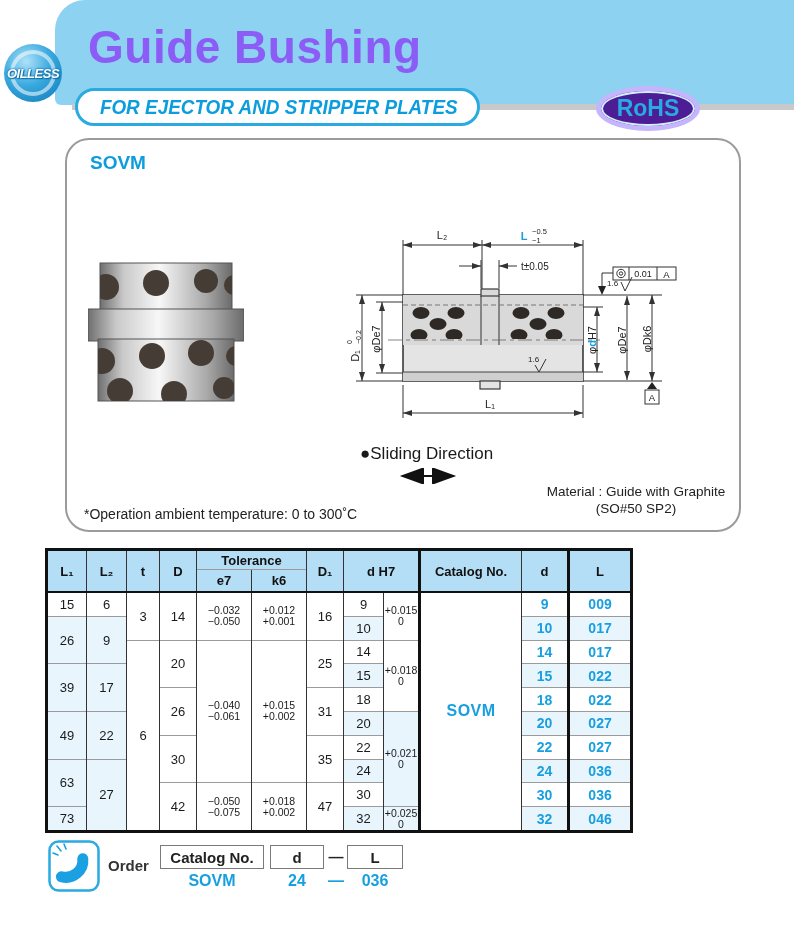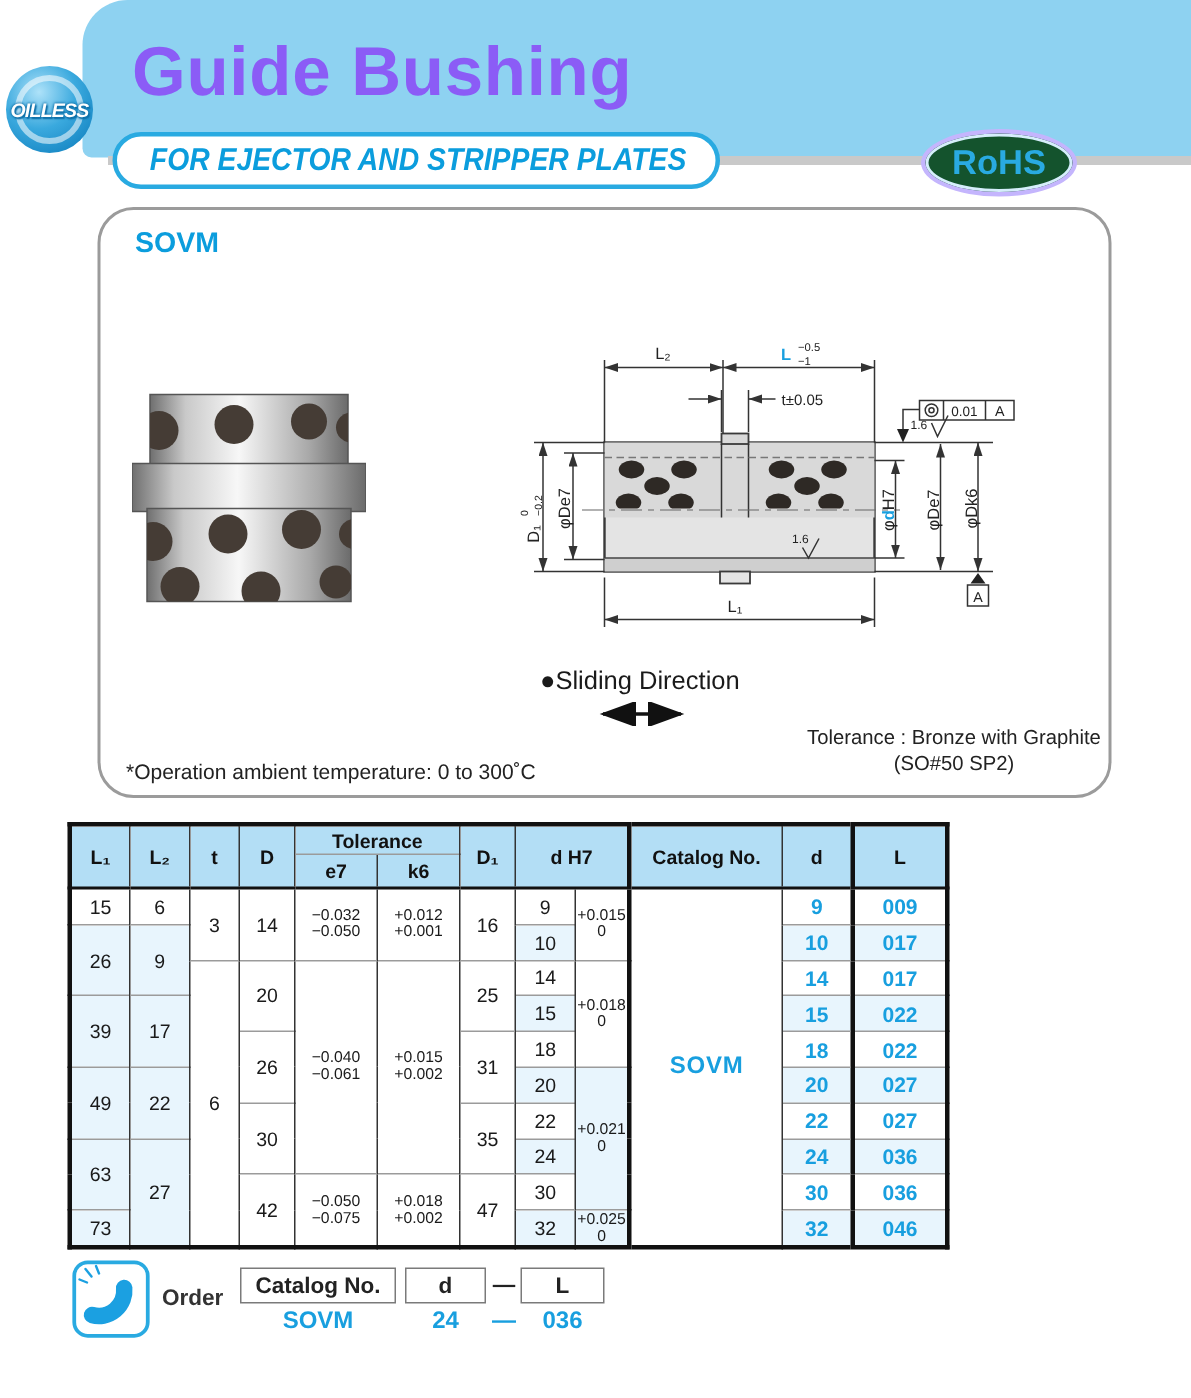--- a/index.html
+++ b/index.html
@@ -11,21 +11,21 @@
   .logo{position:absolute;left:4px;top:44px;width:58px;height:58px;border-radius:50%;
         background:radial-gradient(circle at 38% 30%,#aee2f9,#3aa9de 45%,#0f7fbe 92%);}
   .logo::before{content:'';position:absolute;inset:6px;border-radius:50%;border:4px solid rgba(255,255,255,.55);}
   .logo-text{position:absolute;left:-4px;top:22px;width:66px;text-align:center;font-size:13px;font-weight:800;
         font-style:italic;color:#fff;letter-spacing:-.5px;
         text-shadow:0 0 2px #0d6fa8,0 0 2px #0d6fa8,1px 1px 1px #0d6fa8;}
   .page-title{position:absolute;left:88px;top:24px;font-size:46px;font-weight:700;color:#8b5cf6;letter-spacing:.5px;line-height:1;}
   .banner-pill{position:absolute;left:75px;top:88px;width:405px;height:38px;background:#fff;border:3.5px solid #29aae1;
         border-radius:21px;display:flex;align-items:center;justify-content:flex-end;box-sizing:border-box;}
   .banner-pill span{font-size:21px;font-weight:800;font-style:italic;color:#0b9ddd;transform:scaleX(.9);white-space:nowrap;}
-  .rohs{position:absolute;left:614px;top:86px;width:104px;height:45px;background:#14532d;border:3px solid #c4b5fd;
+  .rohs{position:absolute;left:596px;top:86px;width:104px;height:45px;background:#4c1d95;border:5px solid #c4b5fd;
         border-radius:50%;display:flex;align-items:center;justify-content:center;box-sizing:border-box;
         box-shadow:inset 0 0 0 2px #d5eefb;}
   .rohs span{font-size:23px;font-weight:800;color:#29aae1;}
   
   .panel{position:absolute;left:65px;top:138px;width:676px;height:394px;border:2px solid #9b9b9b;border-radius:24px;box-sizing:border-box;}
   .model{position:absolute;left:90px;top:152px;font-size:19px;font-weight:800;color:#0b9ddd;}
   .photo{position:absolute;left:88px;top:255px;}
   .drawing{position:absolute;left:330px;top:222px;}
   .sliding{position:absolute;left:360px;top:444px;font-size:17px;color:#1a1a1a;}
   .slide-arrow{position:absolute;left:394px;top:468px;}
@@ -228,21 +228,21 @@
 <svg class="slide-arrow" width="70" height="16" viewBox="0 0 70 16">
   <defs>
     <marker id="arr2" markerWidth="12" markerHeight="10" refX="10" refY="4" orient="auto-start-reverse">
       <path d="M0,0 L11,4 L0,8 z" fill="#111"></path>
     </marker>
   </defs>
   <line x1="8" y1="8" x2="60" y2="8" stroke="#111" stroke-width="2.2" marker-start="url(#arr2)" marker-end="url(#arr2)"></line>
 </svg>
 
 <div class="material">
-  <div>Tolerance : Bronze with Graphite</div>
+  <div>Material : Guide with Graphite</div>
   <div>(SO#50 SP2)</div>
 </div>
 <div class="note">*Operation ambient temperature: 0 to 300˚C</div>
 
 <table class="spec-table">
   <colgroup>
     <col style="width:40px">
       <col style="width:40px">
       <col style="width:33px">
       <col style="width:37px">

